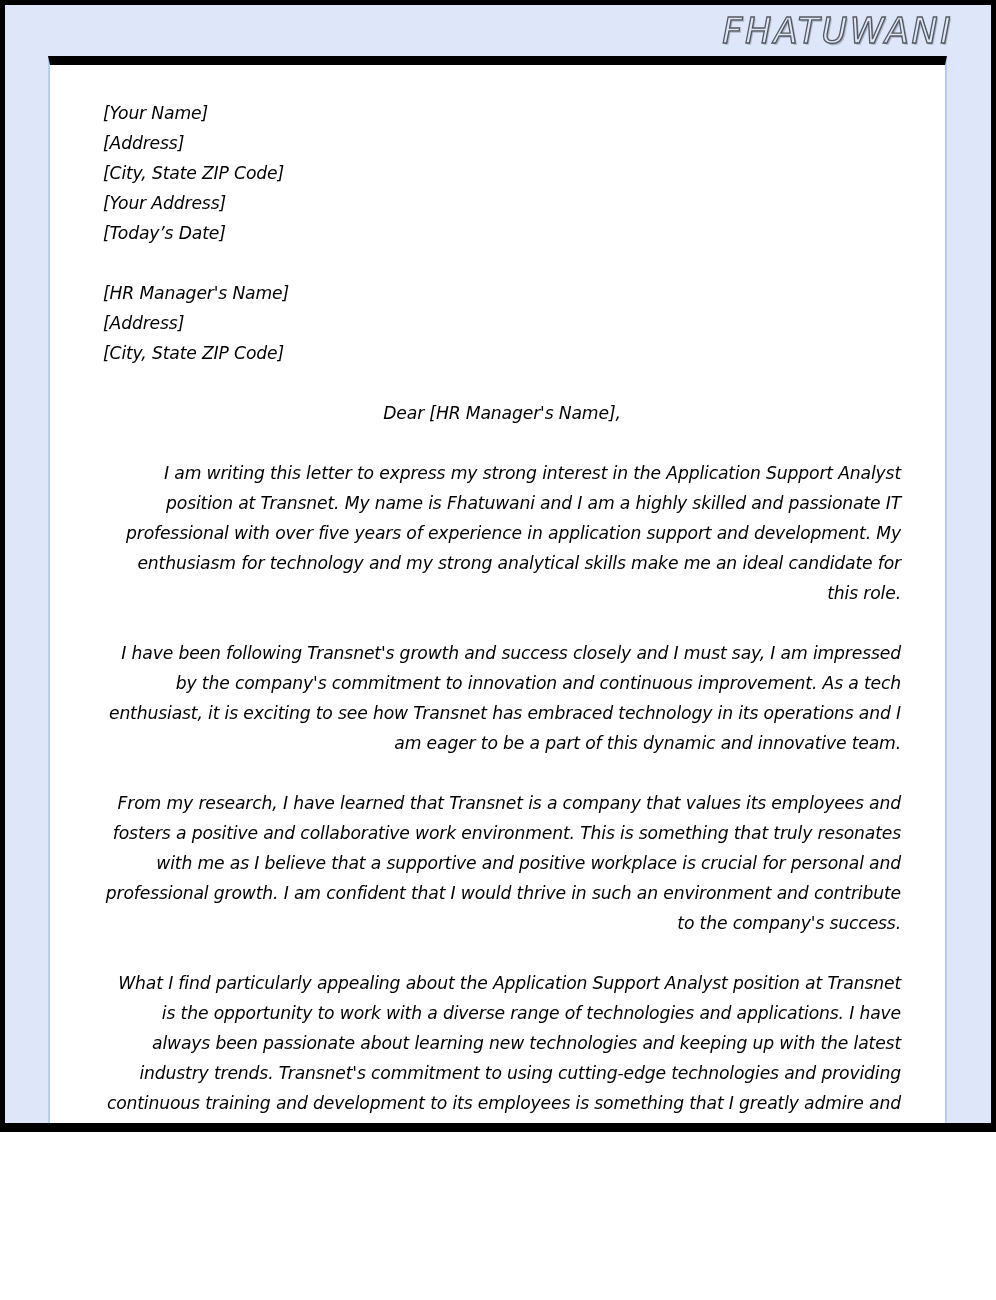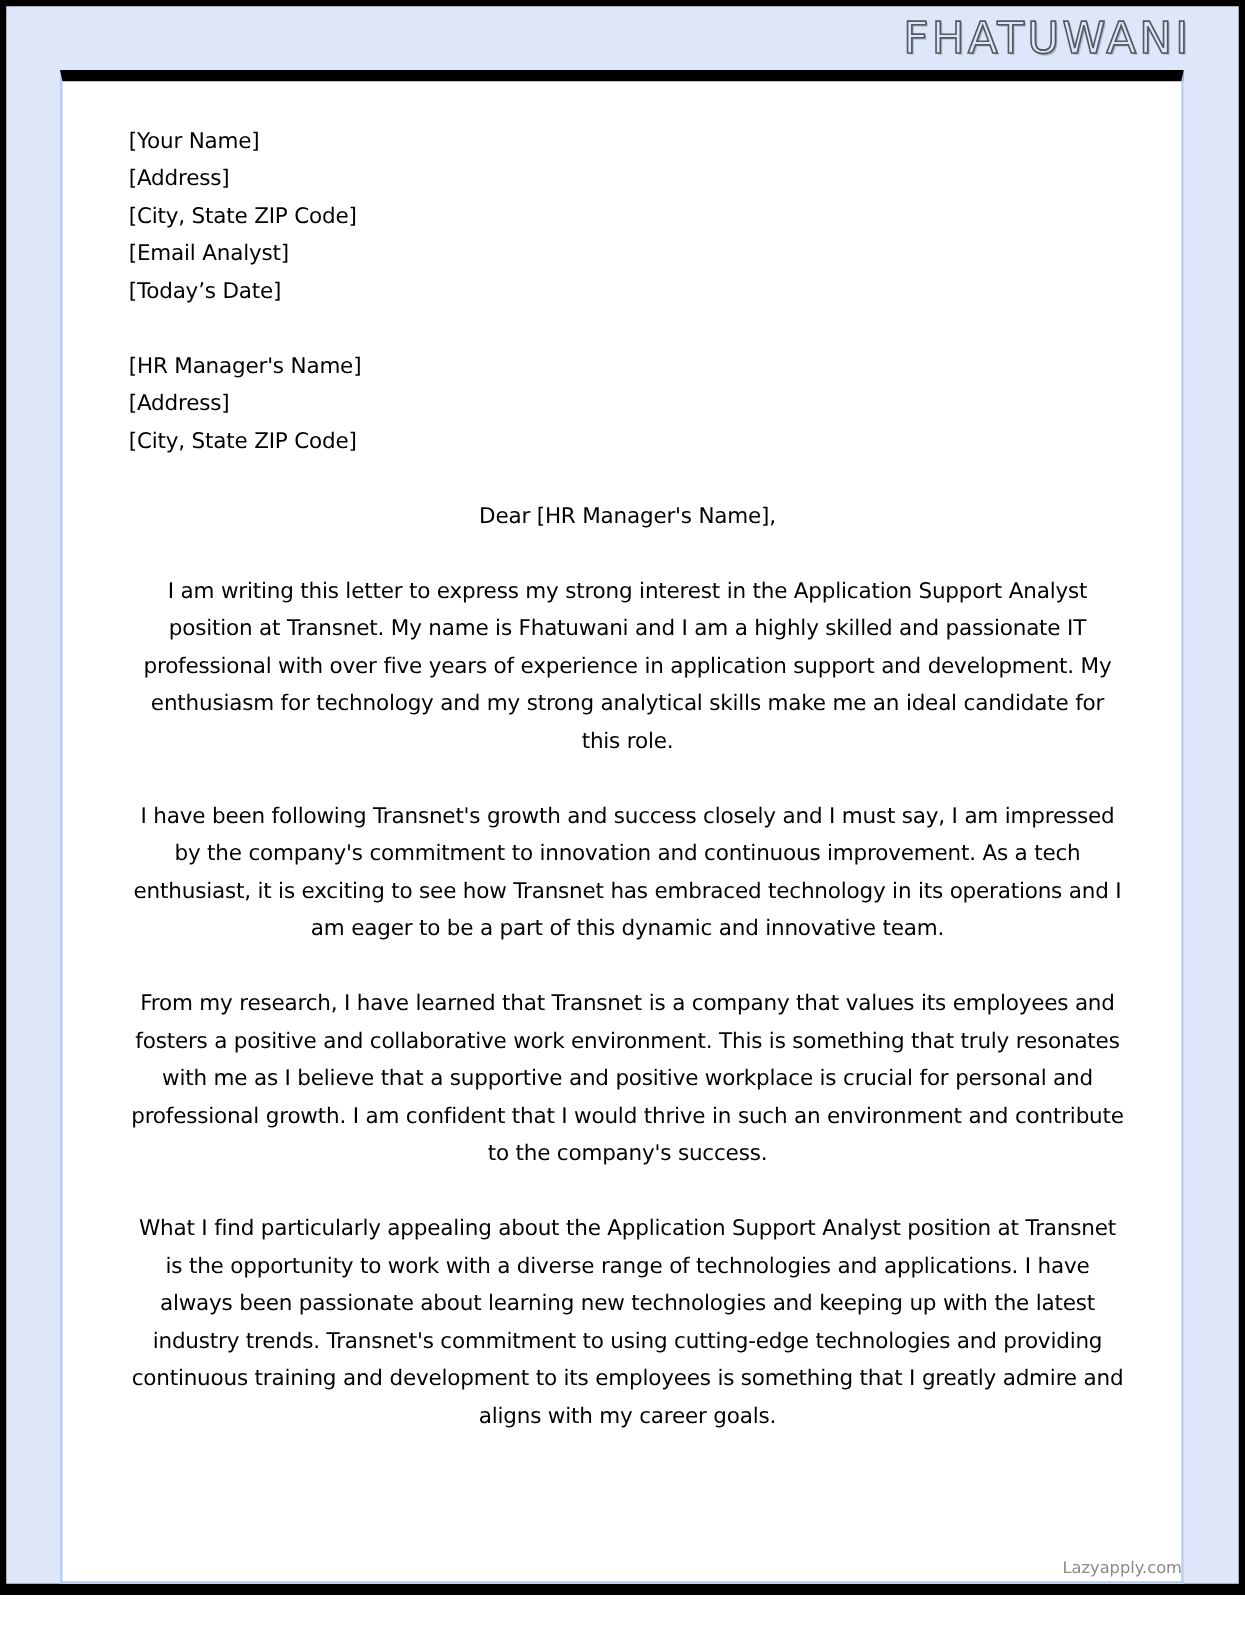--- a/index.html
+++ b/index.html
@@ -11,28 +11,29 @@
     height: 1300px;
     overflow: hidden;
     background: #ffffff;
     font-family: "DejaVu Sans", sans-serif;
   }
 
   
   #page {
     position: relative;
     width: 996px;
-    height: 1276px;
+    height: 1132px;
     box-sizing: border-box;
     background: #dee7fa;
     border-top: 5px solid #000000;
     border-left: 5px solid #000000;
     border-right: 5px solid #000000;
     border-bottom: 9px solid #000000;
     overflow: hidden;
+    font-style: italic;
   }
 
   
   #title-bar {
     position: absolute;
     left: 0;
     top: 0;
     right: 0;
     height: 52px;
     display: flex;
@@ -89,21 +90,21 @@
   #letter-body .addr-line {
     display: block;
     white-space: nowrap;
   }
   #letter-body .salutation {
     margin: 0 0 30px 0;
     text-align: center;
   }
   #letter-body .para {
     margin: 0 0 30px 0;
-    text-align: center;
+    text-align: right;
   }
   #letter-body .para:last-child {
     margin-bottom: 0;
   }
 
   
   #watermark {
     position: absolute;
     left: 845px;
     top: 1243px;
@@ -125,21 +126,21 @@
   </div>
 
   <div id="letter-panel"></div>
 
   <div id="letter-body">
 
     <div class="addr-block">
       <span class="addr-line">[Your Name]</span>
       <span class="addr-line">[Address]</span>
       <span class="addr-line">[City, State ZIP Code]</span>
-      <span class="addr-line">[Email Analyst]</span>
+      <span class="addr-line">[Your Address]</span>
       <span class="addr-line">[Today’s Date]</span>
     </div>
 
     <div class="addr-block">
       <span class="addr-line">[HR Manager's Name]</span>
       <span class="addr-line">[Address]</span>
       <span class="addr-line">[City, State ZIP Code]</span>
     </div>
 
     <p class="salutation">Dear [HR Manager's Name],</p>

